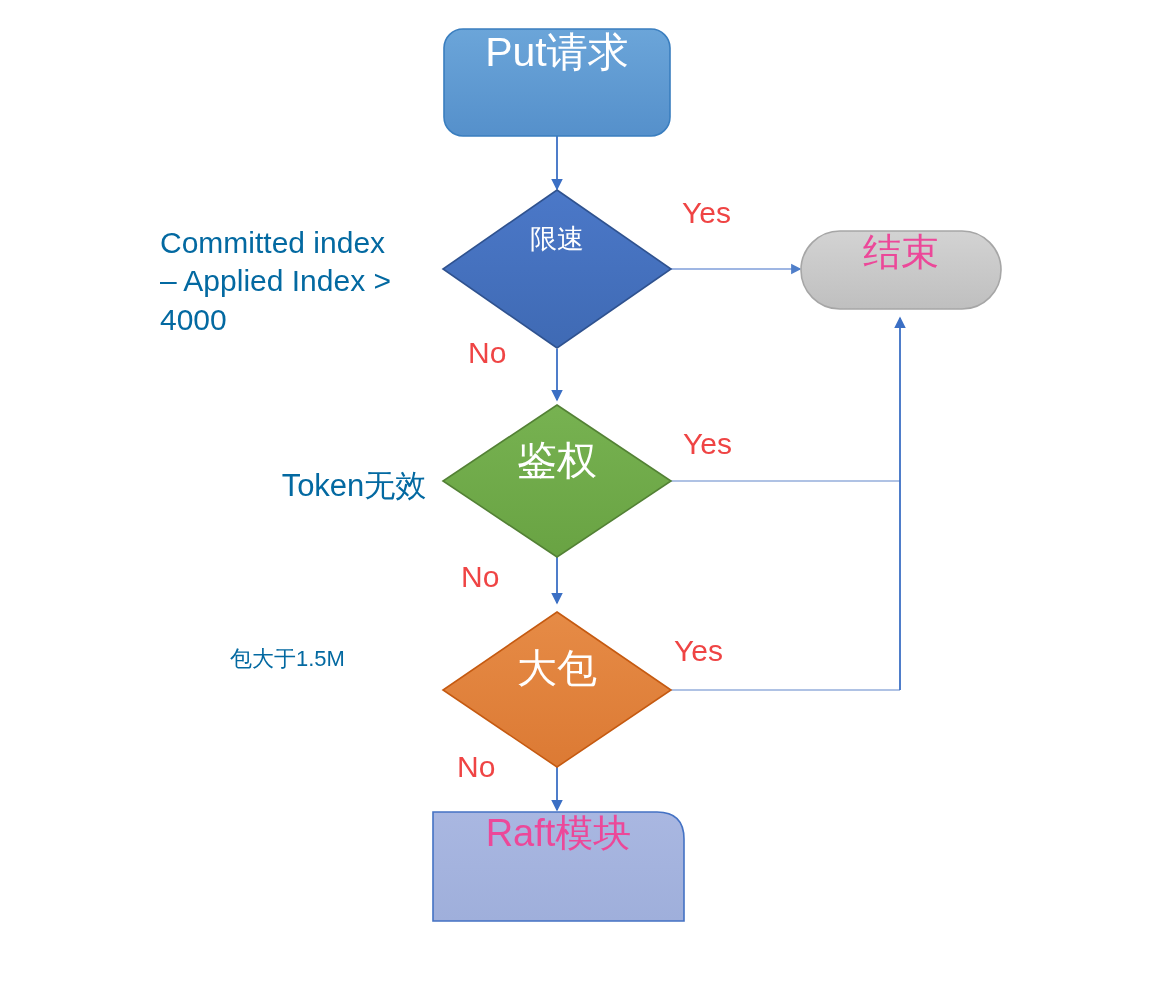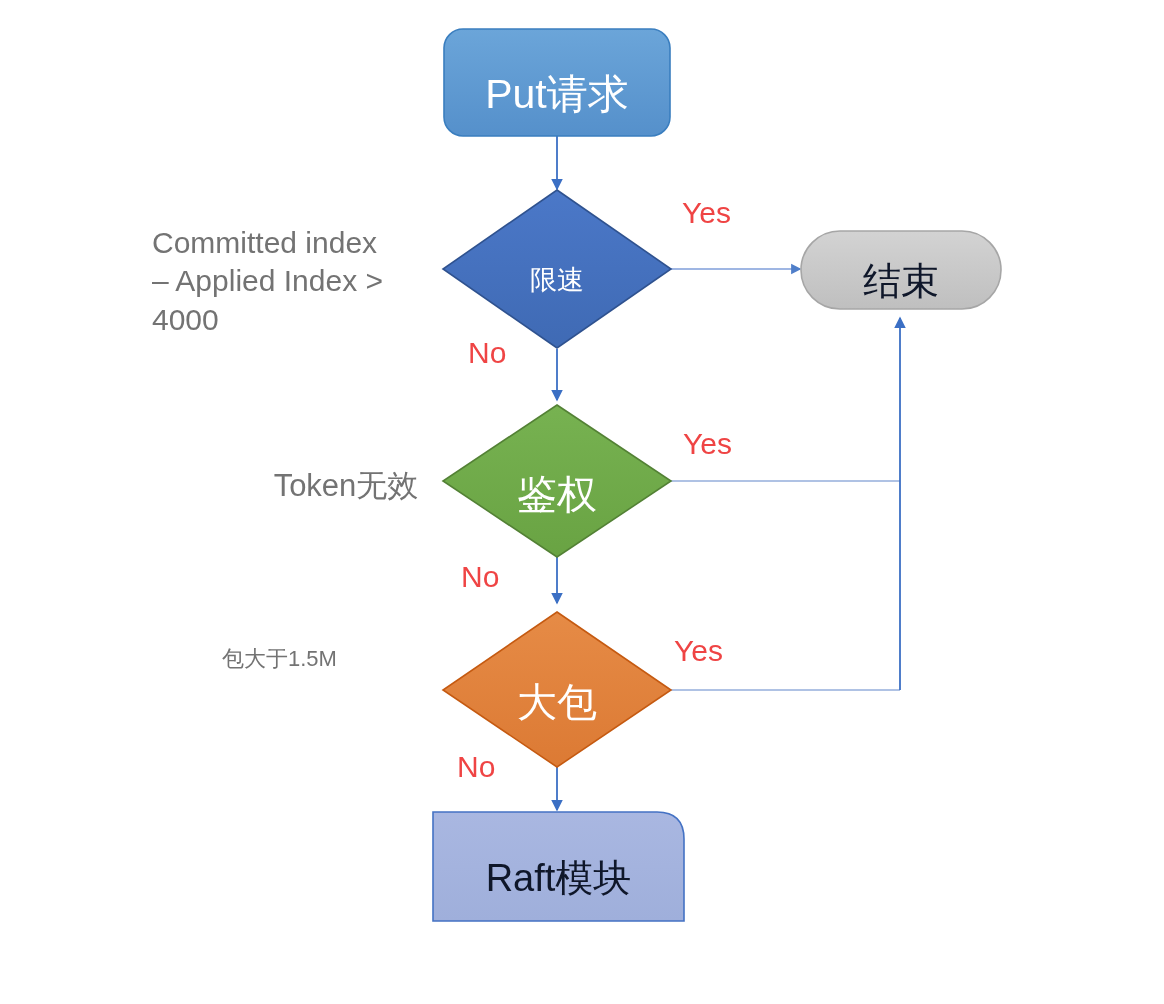--- a/index.html
+++ b/index.html
@@ -22,38 +22,38 @@
   #flow-svg {
     position: absolute;
     left: 0;
     top: 0;
     width: 1164px;
     height: 1004px;
   }
   .node-label {
     position: absolute;
     display: flex;
-    align-items: center;
+    align-items: flex-start;
     justify-content: center;
     text-align: center;
     pointer-events: none;
     line-height: 1.15;
     white-space: nowrap;
-    margin-top: 12px;
   }
   .node-label.white {
     color: #ffffff;
   }
   .node-label.black {
-    color: #0f172a;
+    color: #ec4899;
   }
   .side-label {
     position: absolute;
-    color: #737373;
+    color: #0369a1;
     line-height: 1.28;
+    margin-left: 8px;
   }
   .edge-label {
     position: absolute;
     color: #ef4444;
     line-height: 1.1;
     white-space: nowrap;
   }
 </style>
 </head>
 <body>

